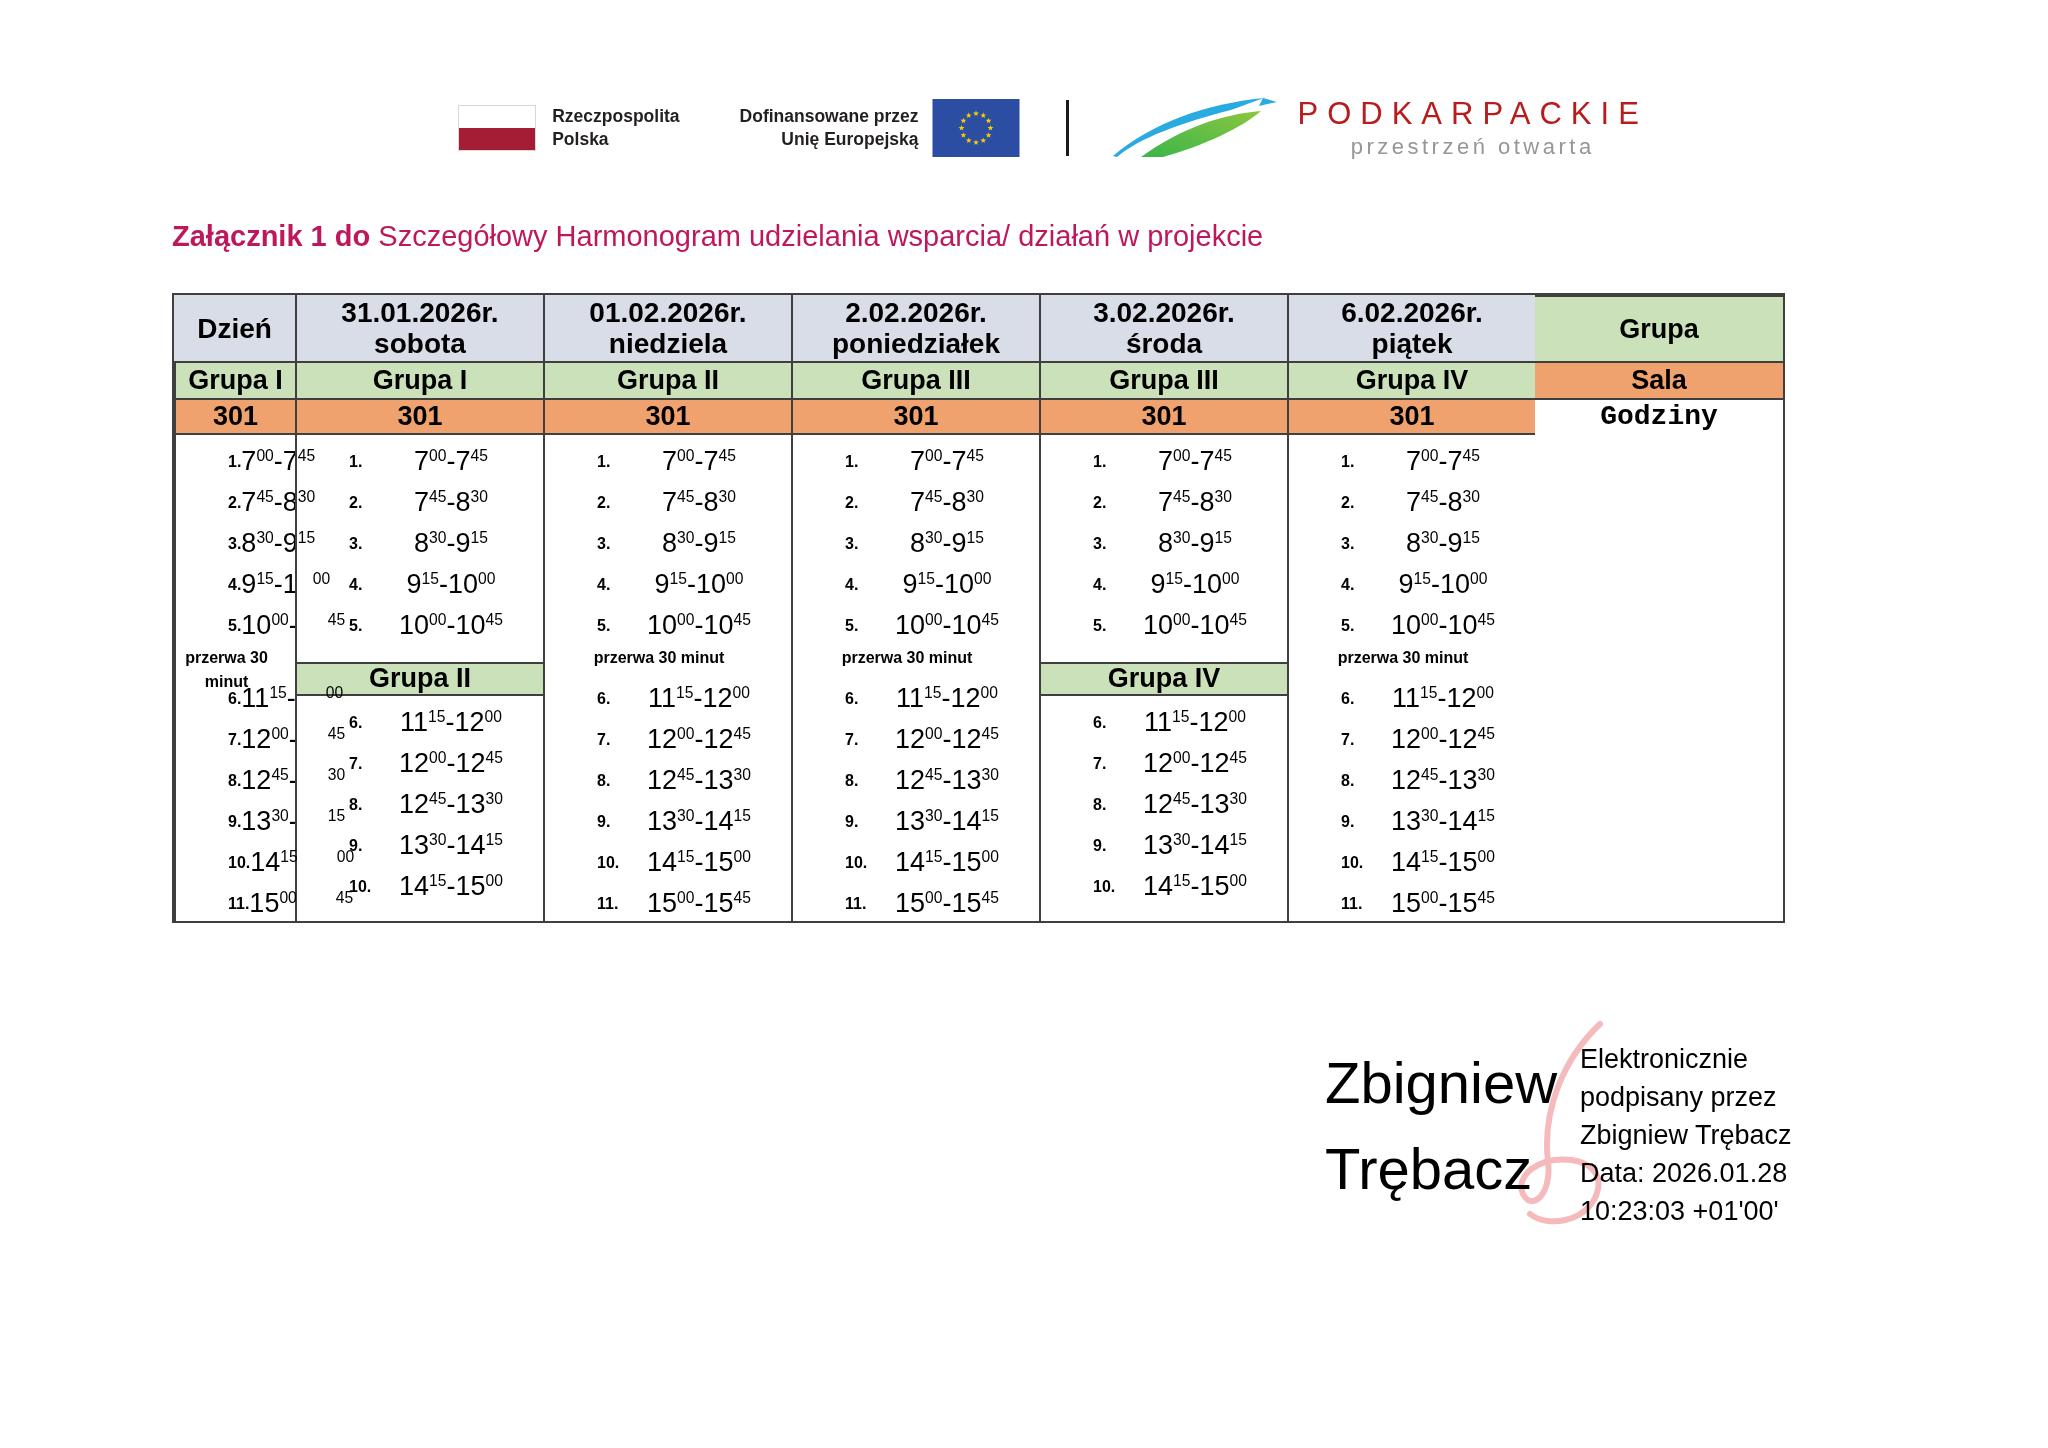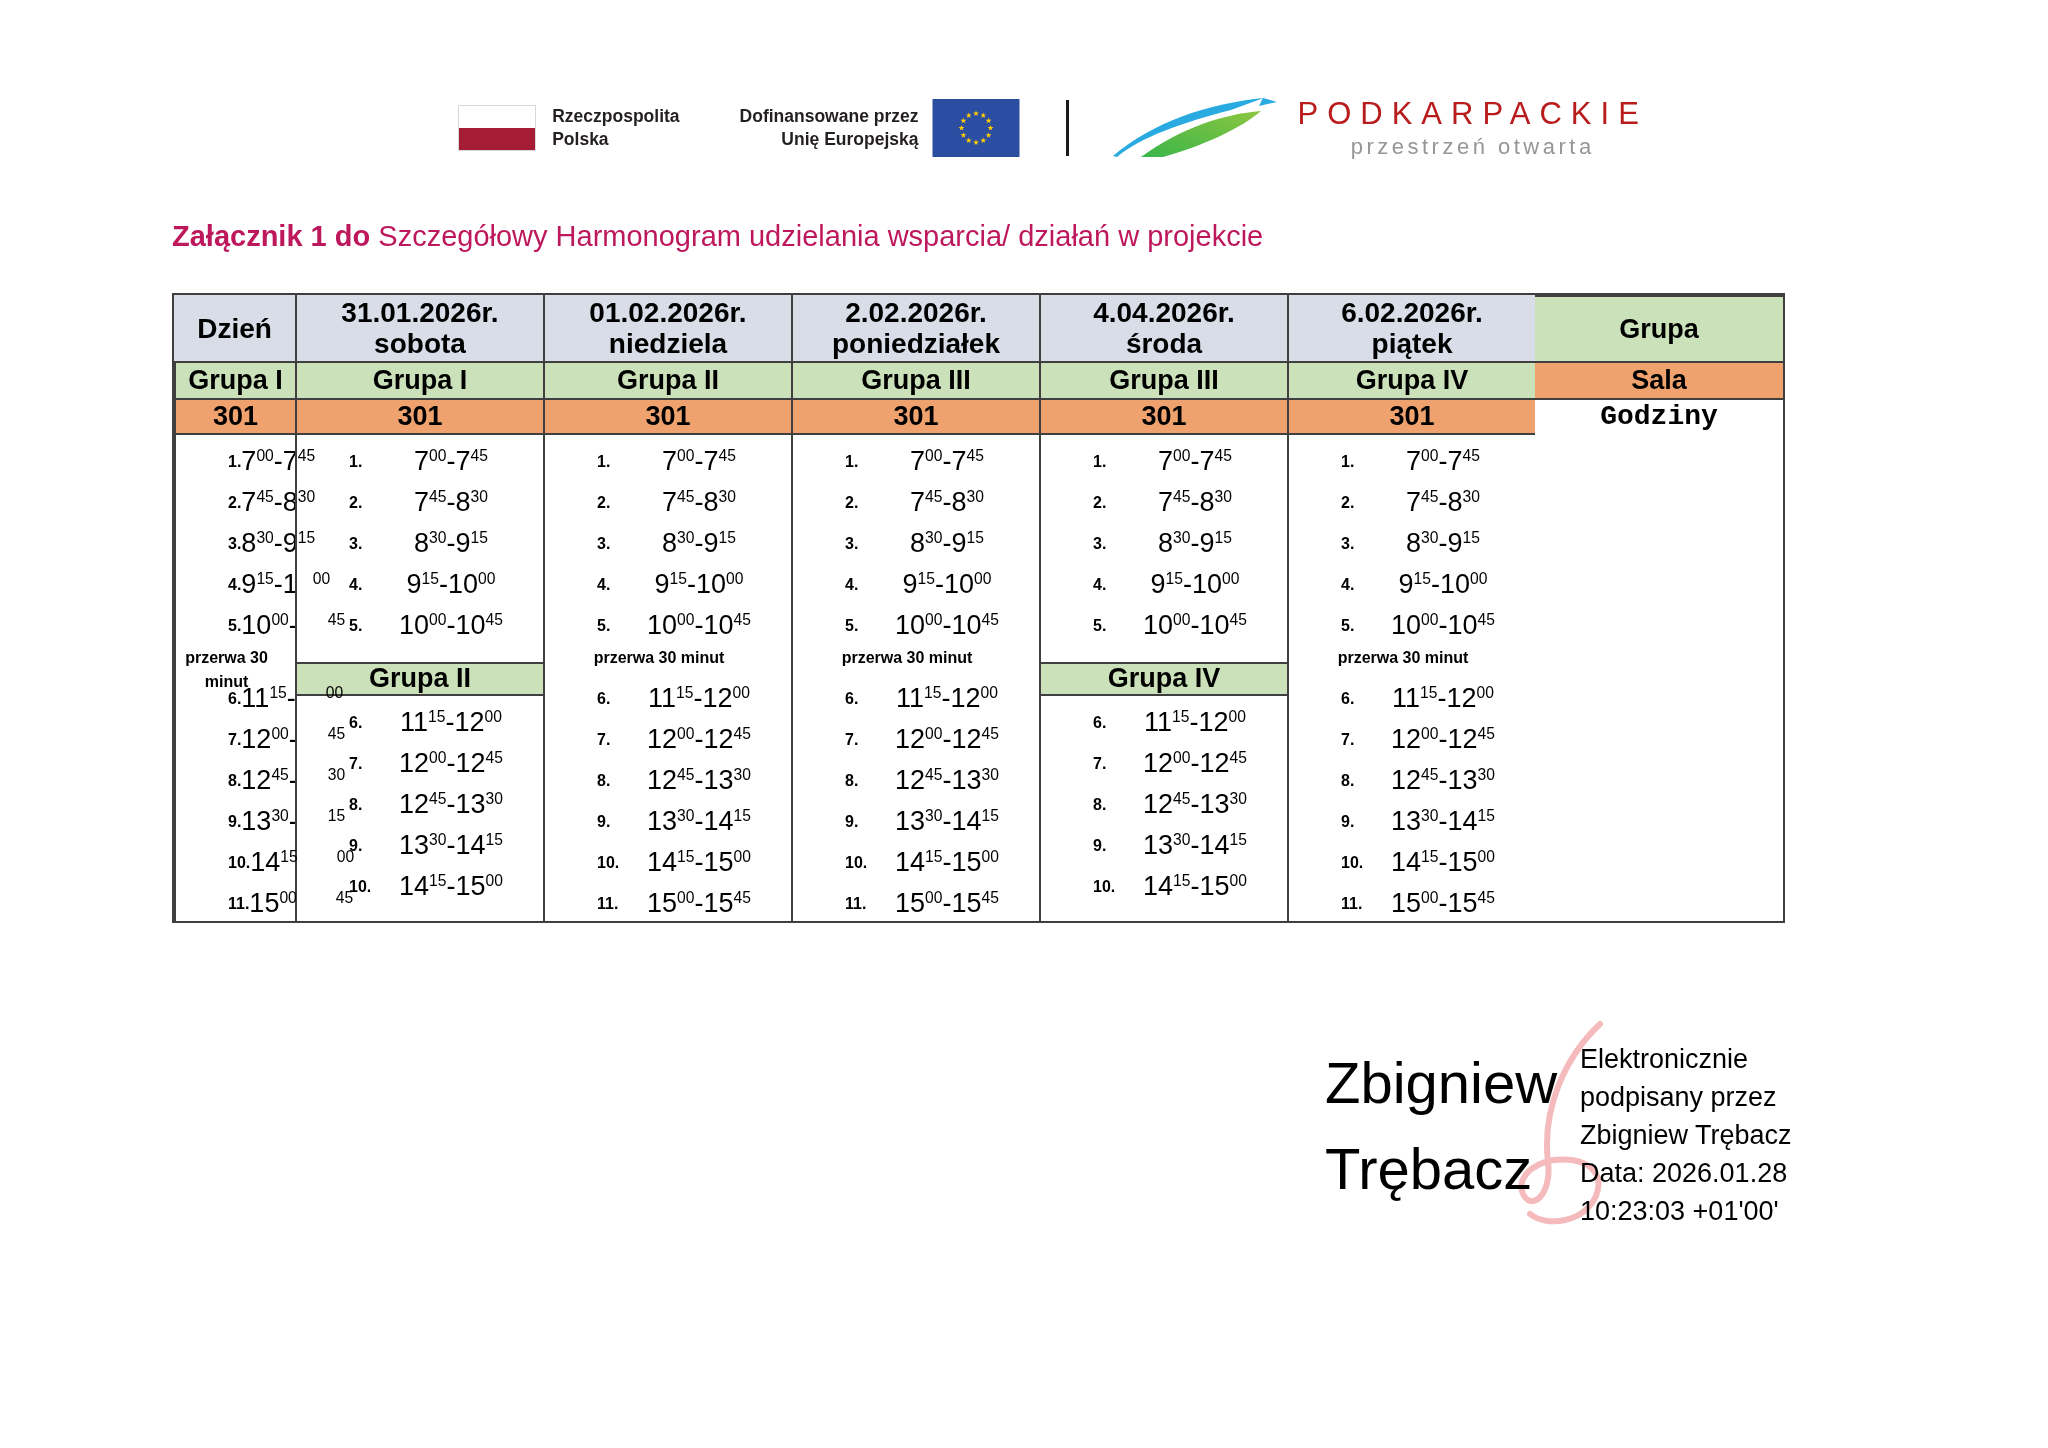--- a/index.html
+++ b/index.html
@@ -143,21 +143,21 @@
       </div>
     <div class="cell head r1">
         <div>01.02.2026r.</div>
         <div>niedziela</div>
       </div>
     <div class="cell head r1">
         <div>2.02.2026r.</div>
         <div>poniedziałek</div>
       </div>
     <div class="cell head r1">
-        <div>4.04.2026r.</div>
+        <div>3.02.2026r.</div>
         <div>środa</div>
       </div>
     <div class="cell head r1">
         <div>6.02.2026r.</div>
         <div>piątek</div>
       </div>
 
     <div class="cell grp c1">Grupa</div>
     <div class="cell grp">Grupa I</div>
     <div class="cell grp">Grupa I</div>

